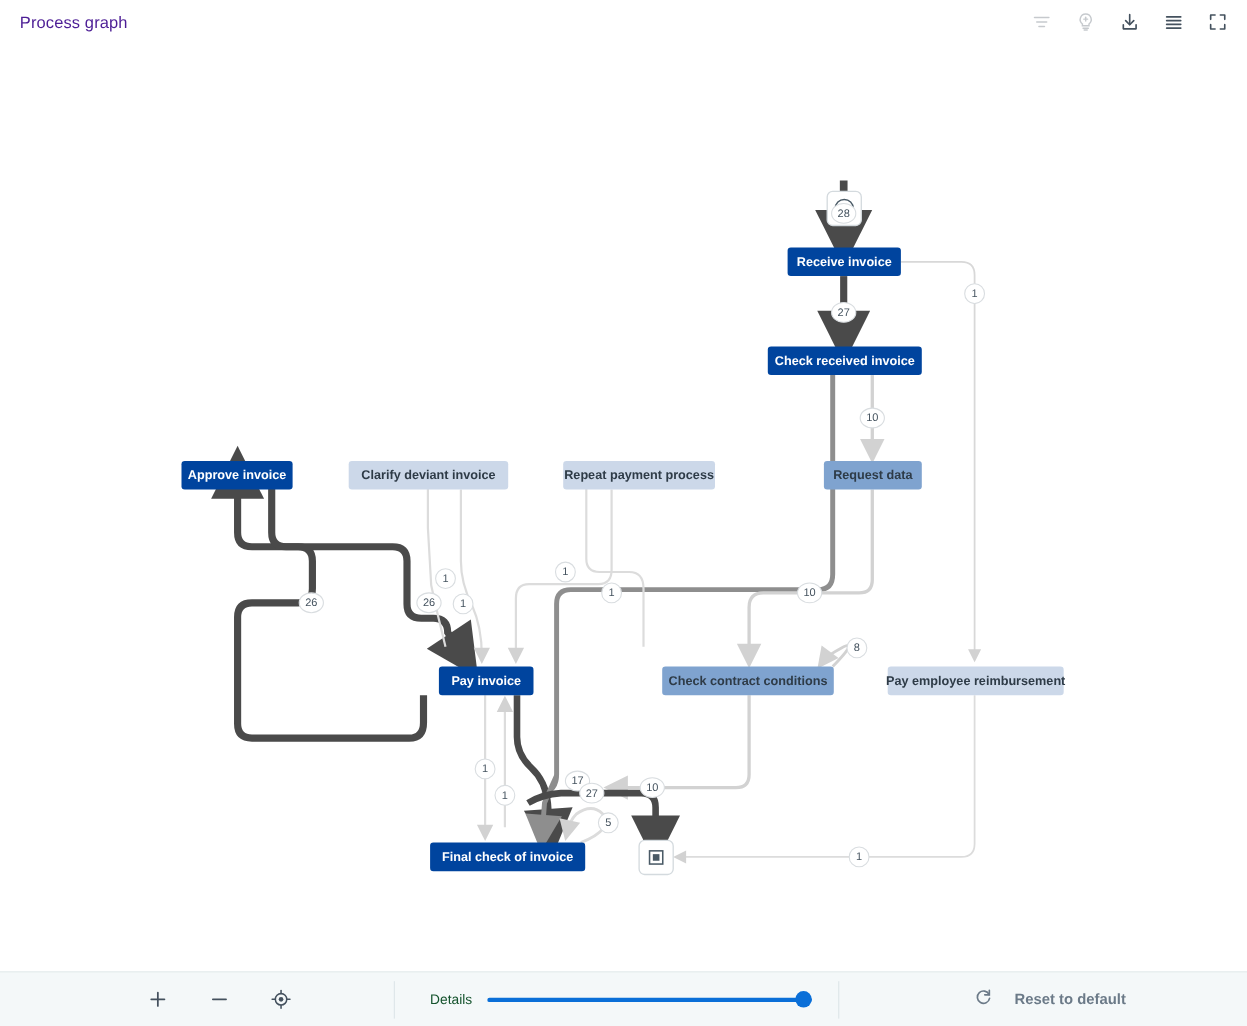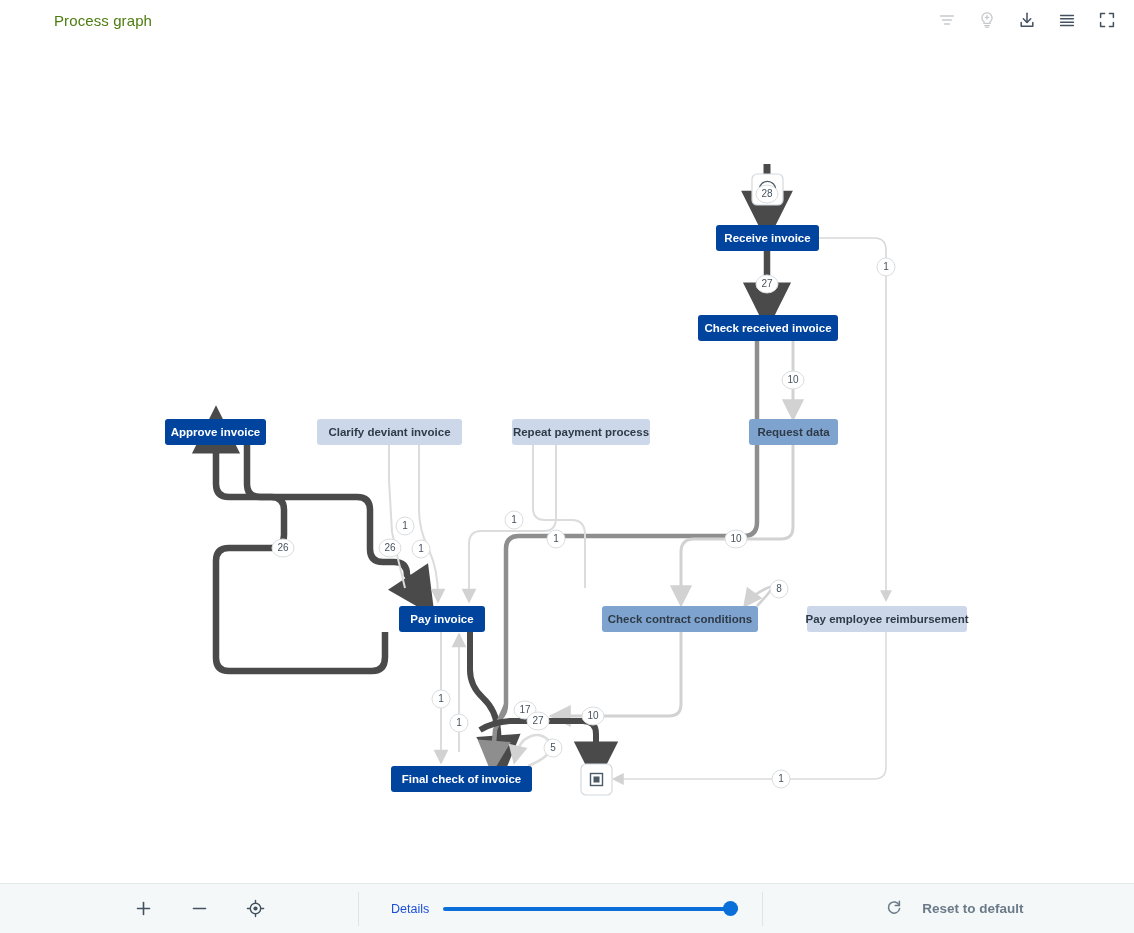--- a/index.html
+++ b/index.html
@@ -26,23 +26,22 @@
     display: flex;
     align-items: center;
     justify-content: space-between;
     box-sizing: border-box;
     padding: 0 16px 0 18px;
     background: #ffffff;
   }
   .header-title {
     font-size: 15px;
     font-weight: 400;
-    color: #4d7c0f;
+    color: #4c1d95;
     letter-spacing: .1px;
-    margin-left: 36px;
   }
   .header-tools {
     display: flex;
     align-items: center;
     gap: 18px;
   }
   .tool-btn {
     width: 22px; height: 22px;
     display: flex; align-items: center; justify-content: center;
     cursor: pointer;
@@ -153,21 +152,21 @@
     margin-left: 90px;
   }
   .details-group {
     display: flex;
     align-items: center;
     gap: 14px;
     margin-left: 32px;
   }
   .details-label {
     font-size: 12.5px;
-    color: #1d4ed8;
+    color: #14532d;
   }
   .slider {
     position: relative;
     width: 295px;
     height: 16px;
     display: flex;
     align-items: center;
     cursor: pointer;
   }
   .slider-track {

